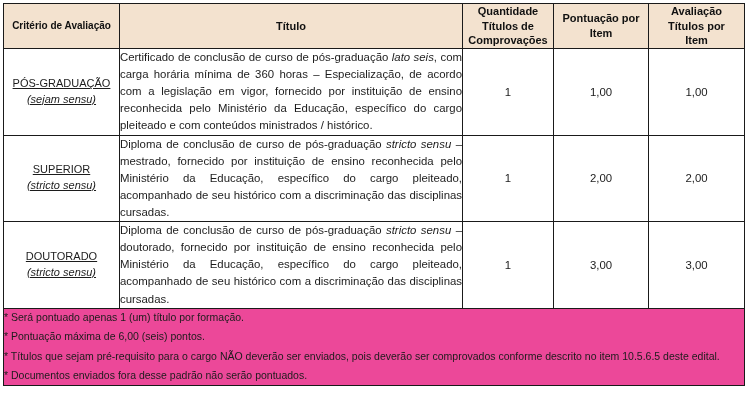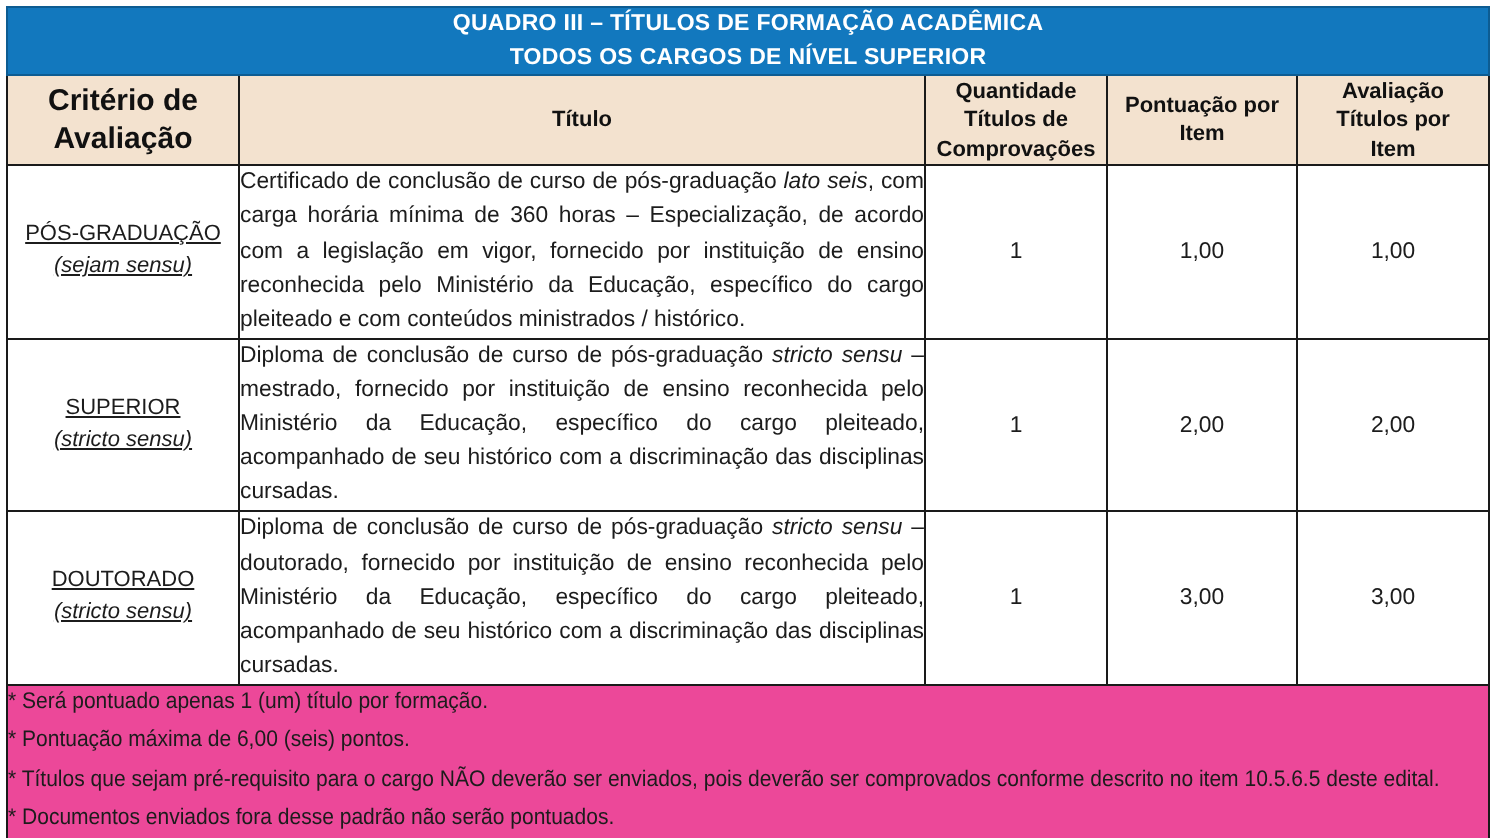--- a/index.html
+++ b/index.html
@@ -51,21 +51,21 @@
   .colhead {
     background: #f3e2cf;
     color: #111111;
     font-weight: bold;
     font-size: 11px;
     text-align: center;
     line-height: 1.32;
     padding: 5px 3px;
     height: 44px;
   }
-  .colhead.crit { font-size: 15px; margin-left: 36px; }
+  .colhead.crit { font-size: 10px; margin-left: 36px; }
 
   
   .crit-cell {
     text-align: center;
     font-size: 11px;
     color: #1c1c1c;
     line-height: 1.45;
     padding: 4px 3px;
     text-decoration: underline;
   }
@@ -115,26 +115,20 @@
   <table class="quadro">
     <colgroup>
       <col style="width:116px">
       <col style="width:343px">
       <col style="width:91px">
       <col style="width:95px">
       <col style="width:96px">
     </colgroup>
 
     <thead>
-      <tr>
-        <th class="banner" colspan="5">
-          <span class="l1">QUADRO III – TÍTULOS DE FORMAÇÃO ACADÊMICA</span>
-          <span class="l2">TODOS OS CARGOS DE NÍVEL SUPERIOR</span>
-        </th>
-      </tr>
       <tr>
         <th class="colhead crit">Critério de Avaliação</th>
         <th class="colhead">Título</th>
         <th class="colhead">
           <span>Quantidade</span><br>
           <span>Títulos de</span><br>
           <span>Comprovações</span>
         </th>
         <th class="colhead">
           <span>Pontuação por</span><br>

